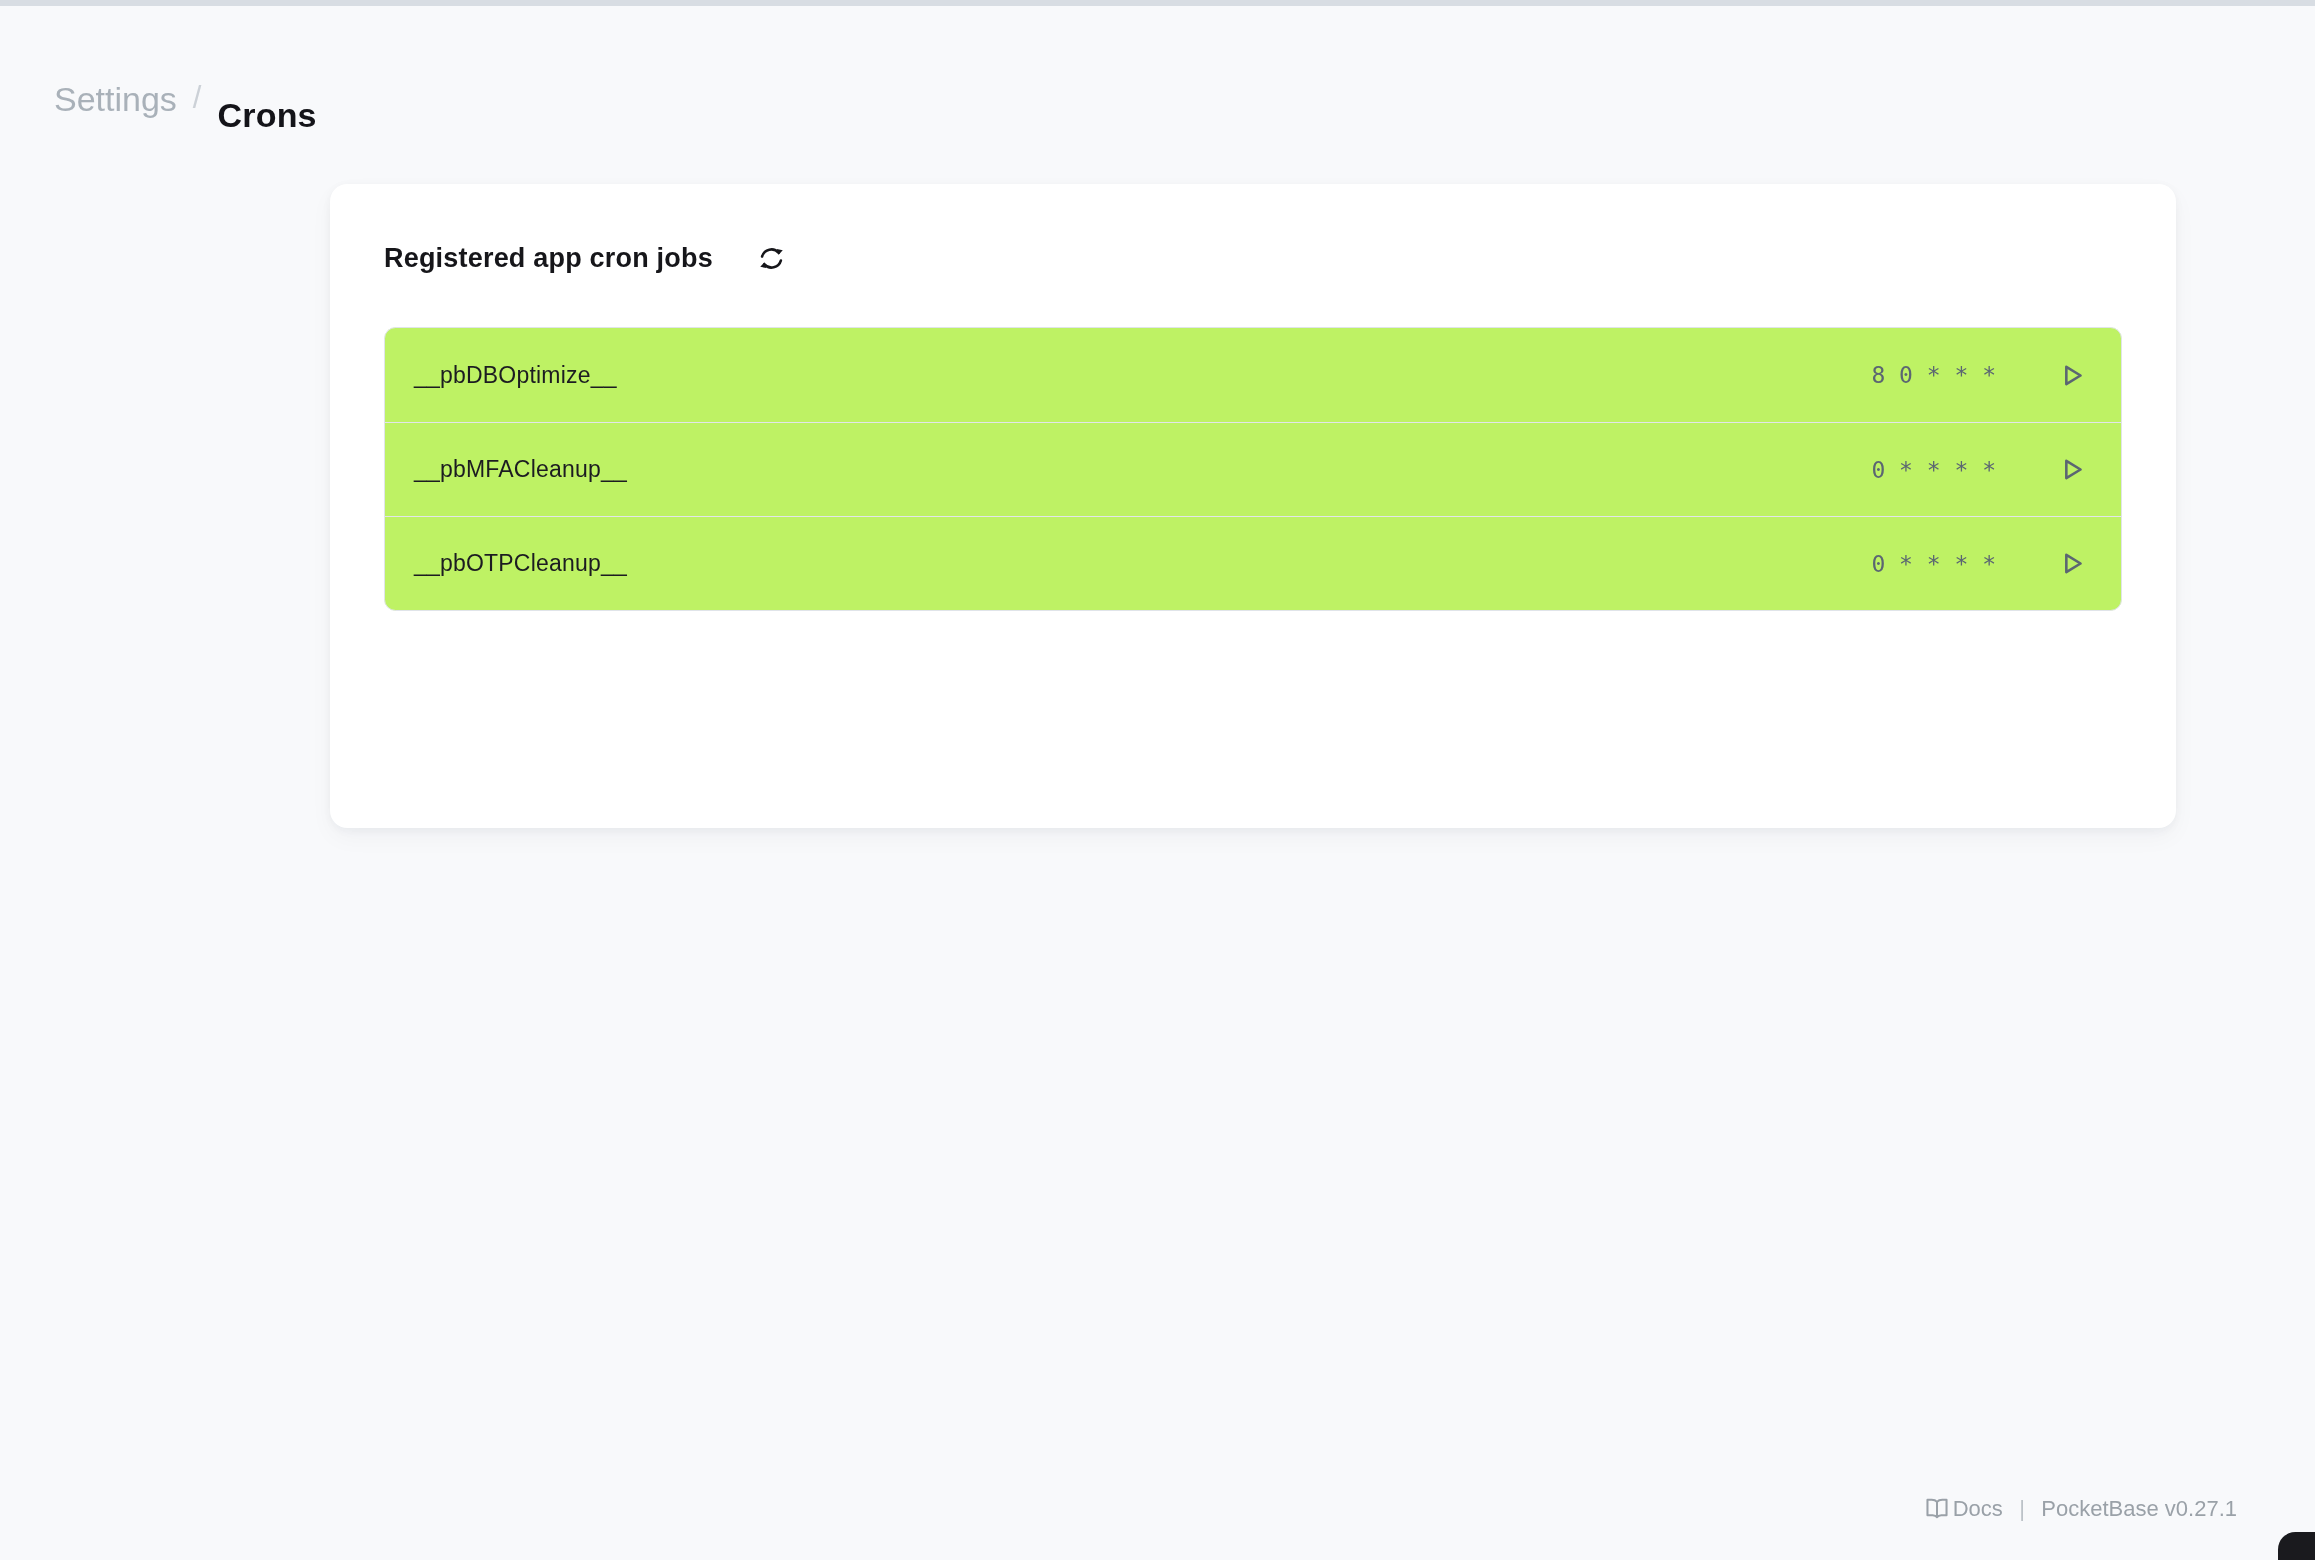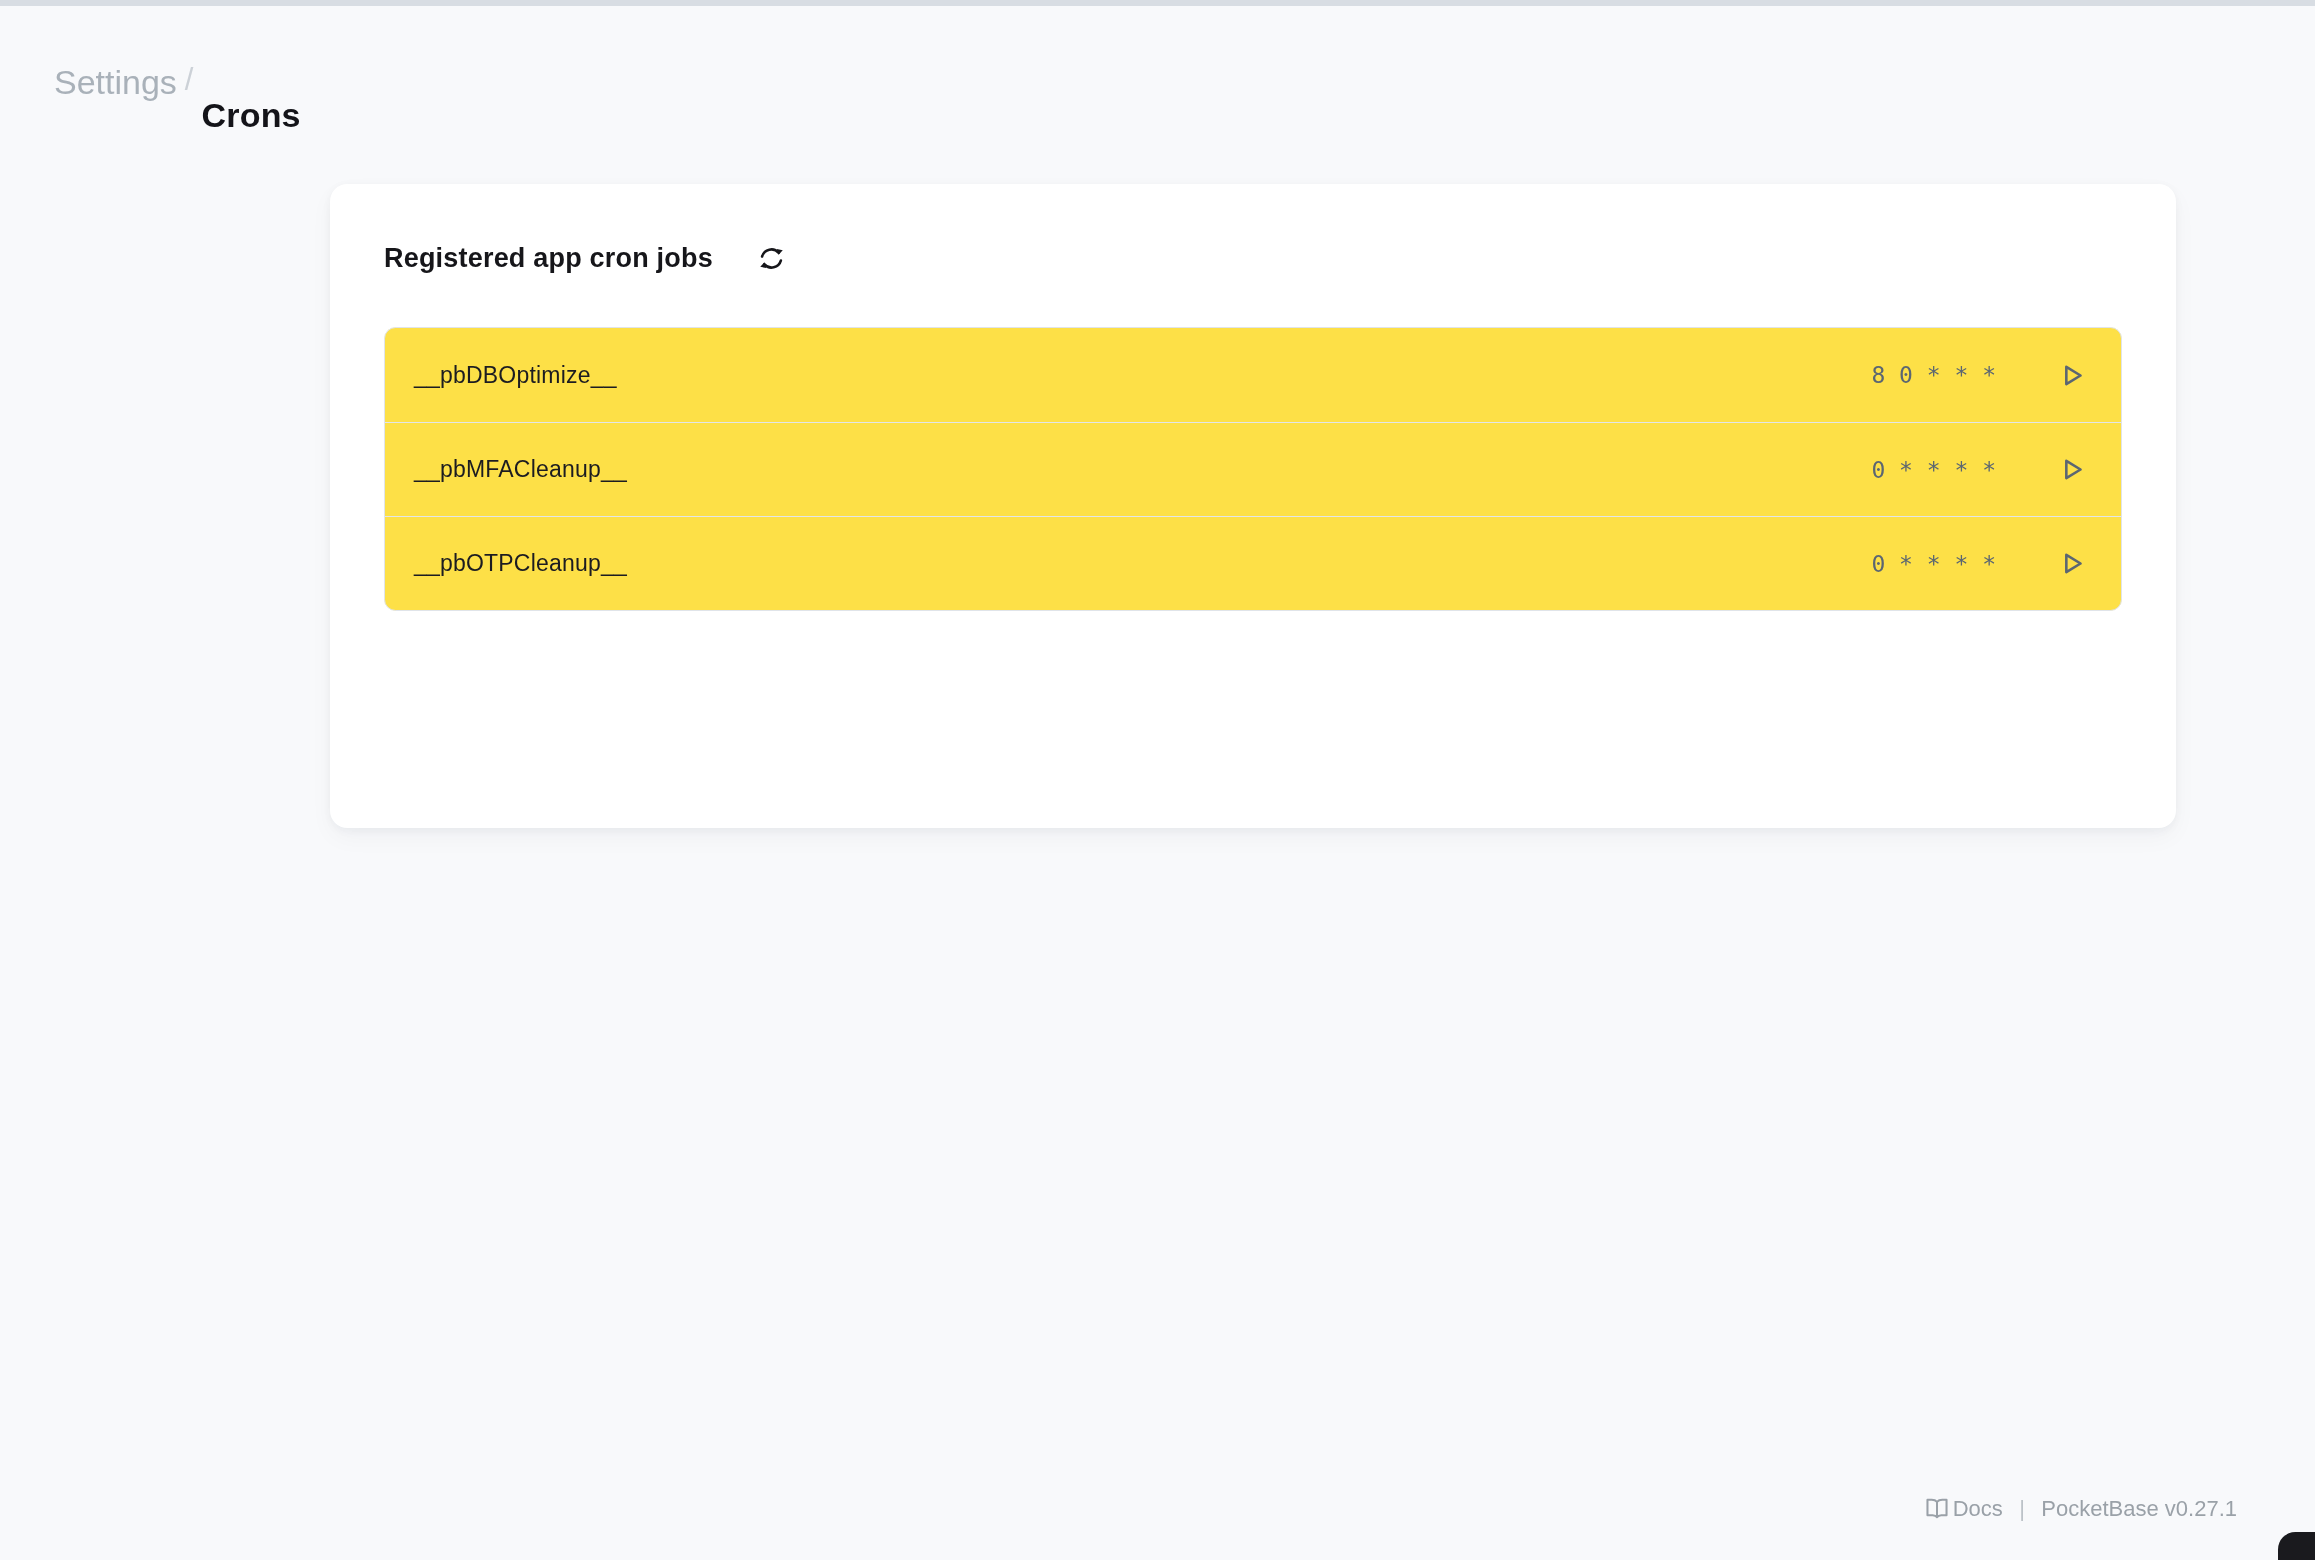--- a/index.html
+++ b/index.html
@@ -11,21 +11,21 @@
     overflow:hidden;
     color:#16161a;
   }
   .top-strip {
     position:absolute; top:0; left:0; width:100%; height:5.8px;
     background:#d8dde3;
   }
   
   .breadcrumb {
     position:absolute; left:54px; top:60px;
-    display:flex; align-items:flex-start; gap:8px;
+    display:flex; align-items:center; gap:16px;
     font-size:34px; line-height:1.3;
   }
   .crumb-parent { color:#a9b1b9; text-decoration:none; cursor:pointer; }
   .crumb-sep { color:#ccd1d7; font-size:31px; }
   .crumb-current { color:#141419; font-weight:600; letter-spacing:0.2px;margin-top:33px; }
 
   
   .card {
     position:absolute; left:330px; top:184px;
     width:1846px; height:644px;
@@ -41,21 +41,21 @@
     width:33px; height:33px;
     display:flex; align-items:center; justify-content:center;
     color:#16161a;
   }
   .refresh-btn svg { width:29px; height:29px; }
 
   .jobs-table {
     margin-top:52px;
     border:1.9px solid #e0e4e9;
     border-radius:11.6px;
-    background:#fde047;
+    background:#bef264;
   }
   .job-row {
     height:94px;
     display:flex; align-items:center;
     padding:0 29px;
   }
   .job-row + .job-row { border-top:1.9px solid #e2e6ea; }
   .job-name { font-size:23px; color:#1c1c21; letter-spacing:0.2px; }
   .row-spacer { flex:1; }
   .job-schedule {

